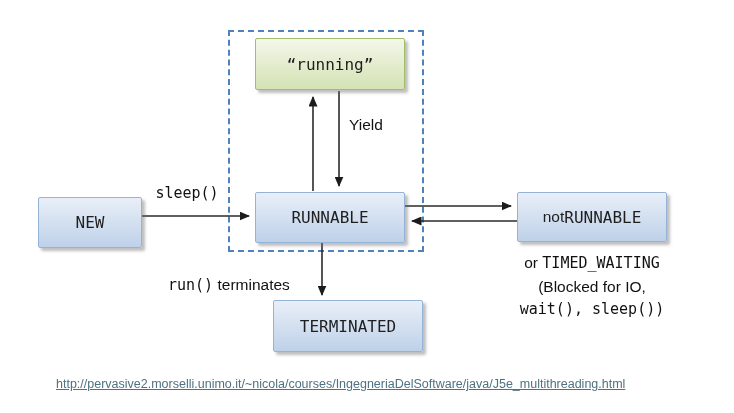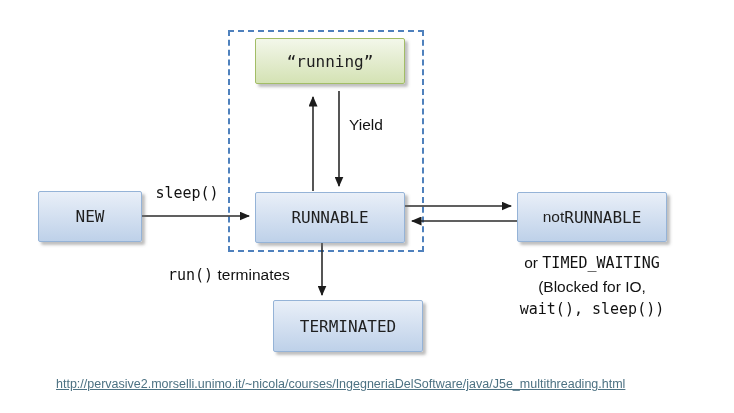--- a/index.html
+++ b/index.html
@@ -22,31 +22,31 @@
     box-shadow:3px 3px 3px rgba(110,110,110,0.45);
   }
   .blue-box{
     background:linear-gradient(to bottom, var(--blue-top,#e9eff8) 0%, var(--blue-bottom,#bed1e9) 100%);
     border:1px solid var(--blue-border,#95b3d7);
   }
   .green-box{
     background:linear-gradient(to bottom, var(--green-top,#f3f7ea) 0%, var(--green-bottom,#d4e2b4) 100%);
     border:1px solid var(--green-border,#a2bd66);
   }
-  .box-running{left:255px;top:38px;width:150px;height:46px;}
-  .box-new{left:38px;top:191px;width:104px;height:51px;}
+  .box-running{left:255px;top:38px;width:150px;height:52px;}
+  .box-new{left:38px;top:197px;width:104px;height:51px;}
   .box-runnable{left:255px;top:192px;width:150px;height:51px;}
   .box-not-runnable{left:517px;top:192px;width:150px;height:50px;}
   .box-terminated{left:273px;top:300px;width:150px;height:52px;}
 
   .edge-label{position:absolute;font-size:15.5px;color:#111;}
   .lbl-start{left:146px;top:184px;width:82px;text-align:center;font-family:"DejaVu Sans Mono", monospace;font-size:15px;}
   .lbl-scheduled{left:228px;top:114px;width:86px;text-align:center;line-height:21px;}
   .lbl-yield{left:349px;top:116px;width:52px;}
-  .lbl-run-terminates{left:168px;top:266px;white-space:nowrap;}
+  .lbl-run-terminates{left:168px;top:276px;white-space:nowrap;}
   .lbl-run-terminates .mono{font-size:15px;}
 
   .nr-note{
     position:absolute;left:492px;top:251px;width:200px;
     text-align:center;line-height:23px;font-size:15px;color:#111;
     font-family:"DejaVu Sans Mono", monospace;
   }
   .nr-note .sans{font-size:15.5px;}
 
   .arrows{position:absolute;left:0;top:0;pointer-events:none;}

